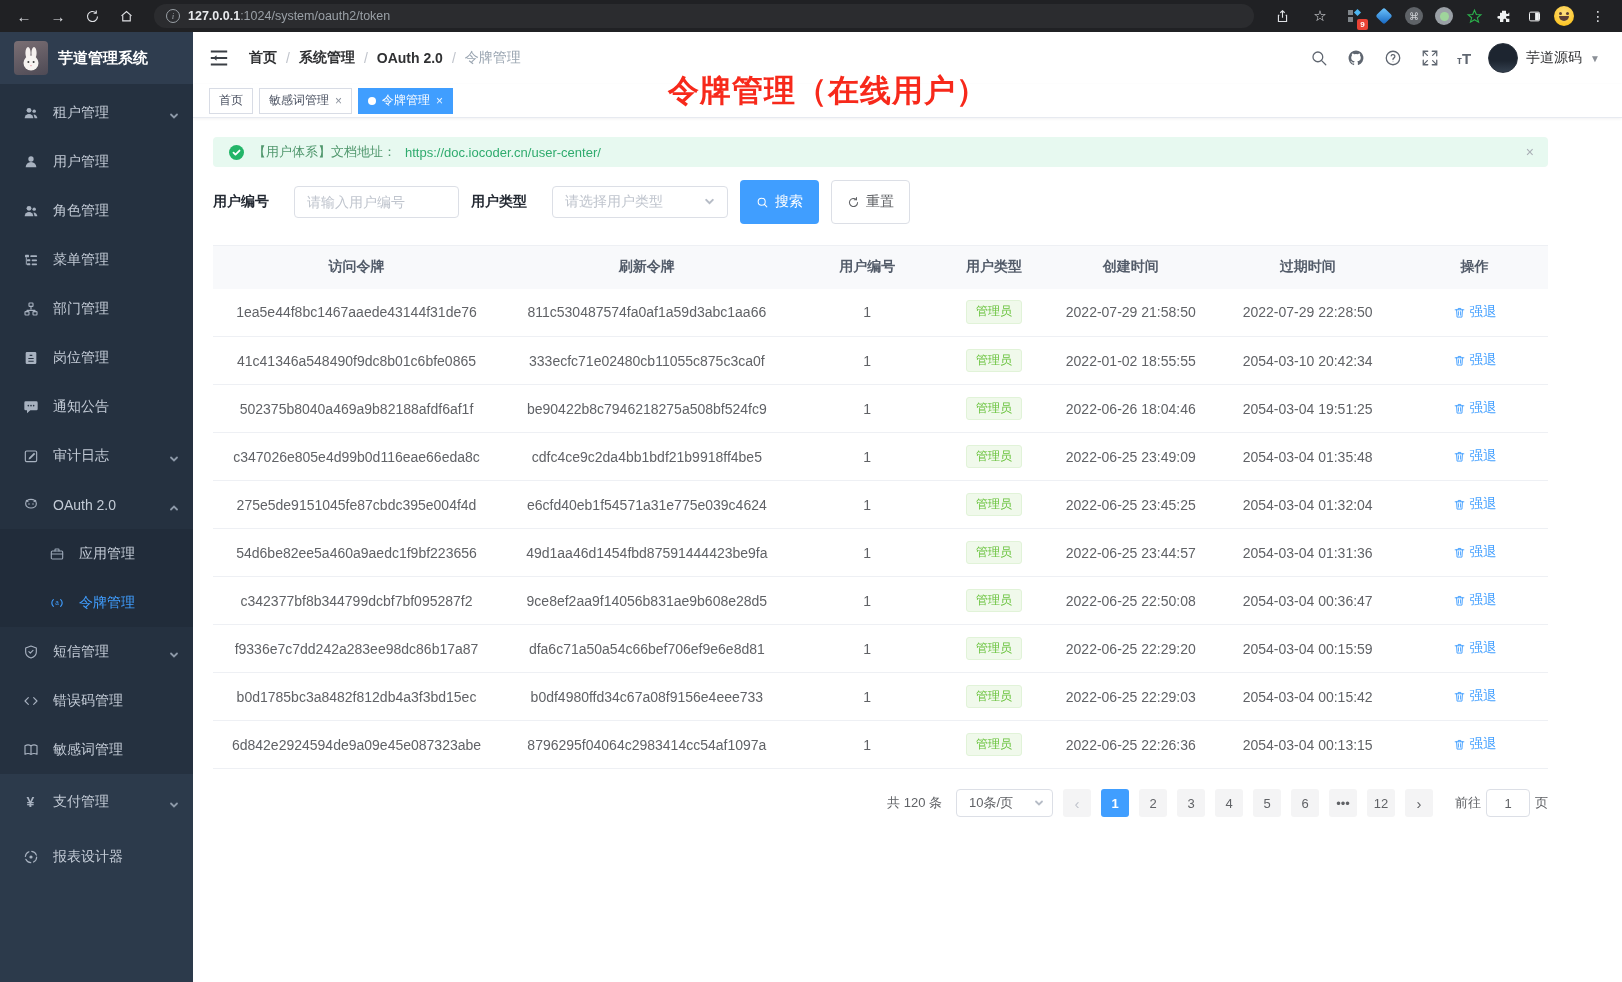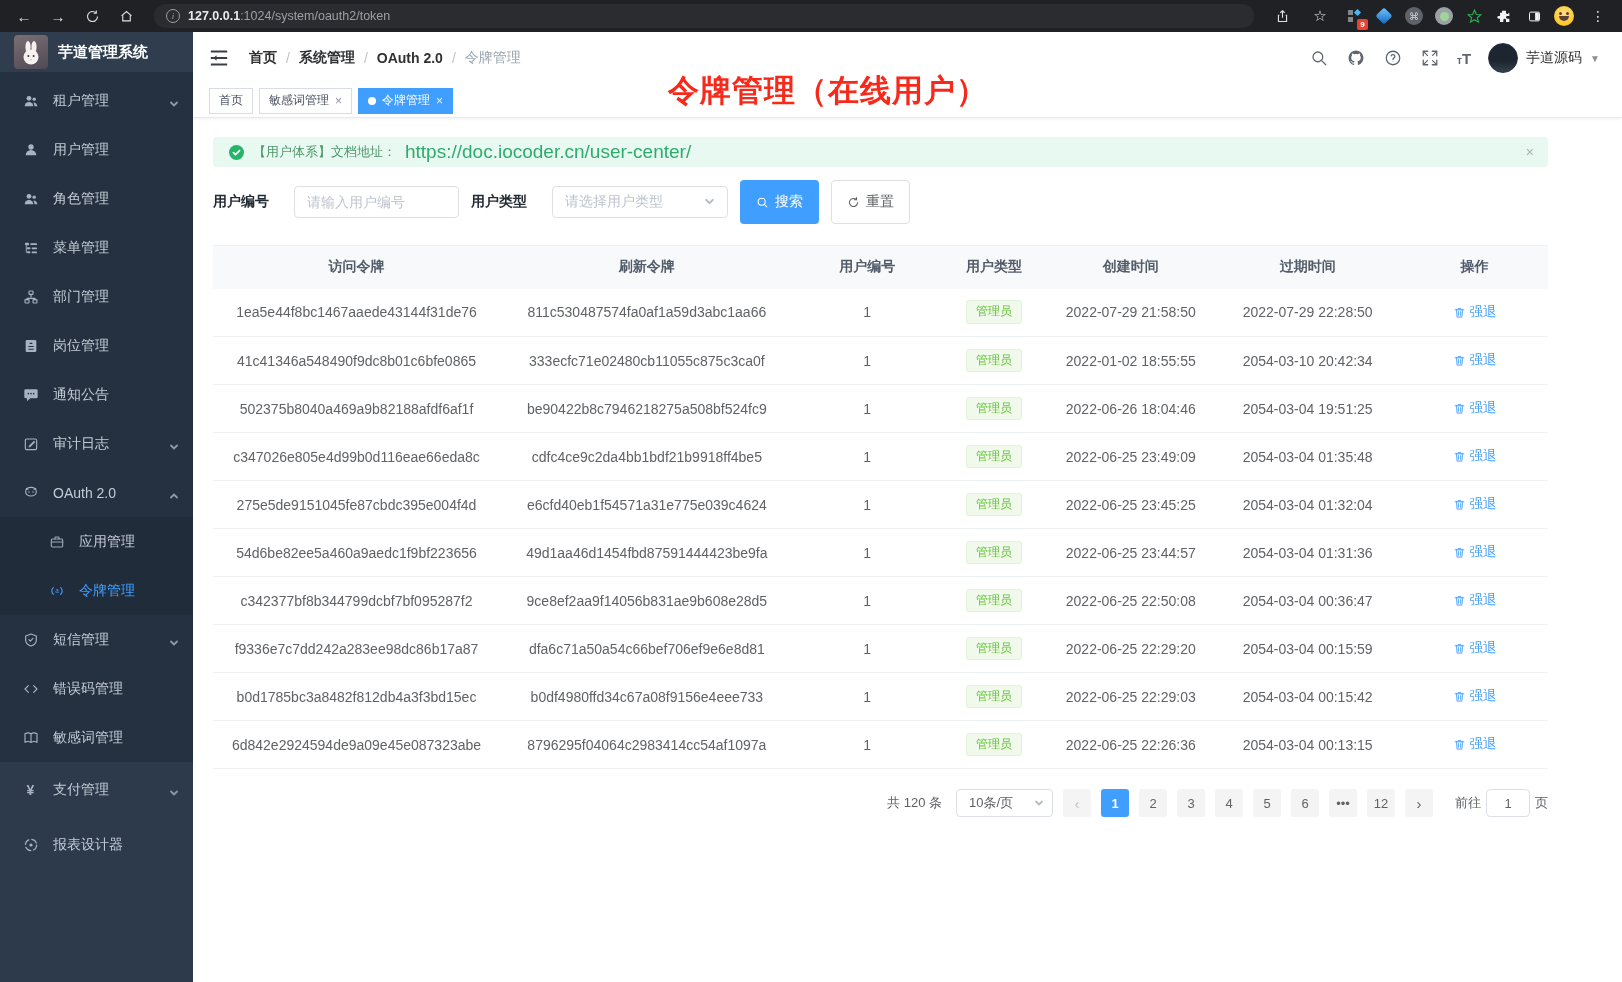--- a/index.html
+++ b/index.html
@@ -33,21 +33,21 @@
   .face { width:20px; height:20px; border-radius:50%; background:radial-gradient(circle at 50% 35%,#ffe082,#fbbc04); position:relative; }
   .face::before { content:""; position:absolute; left:5px; top:6px; width:3px; height:3px; border-radius:50%; background:#5d4037; box-shadow:7px 0 0 #5d4037; }
   .face::after { content:""; position:absolute; left:5px; top:10px; width:10px; height:5px; border-radius:0 0 10px 10px; background:#5d4037; }
   .kebab { color:#dfe1e5; font-size:14px; letter-spacing:0; }
 
   
   .app { display:flex; height:950px; }
 
   
   .sbar { width:193px; background:#253140; display:flex; flex-direction:column; flex:0 0 auto; }
-  .slogo { height:40px; background:#2f3d4f; display:flex; align-items:center; padding:0 14px; gap:10px; flex:0 0 auto; }
+  .slogo { height:52px; background:#2f3d4f; display:flex; align-items:center; padding:0 14px; gap:10px; flex:0 0 auto; }
   .slogo .rabbit { width:34px; height:34px; border-radius:4px; background:linear-gradient(160deg,#7b6f74,#4e4a55); display:flex; align-items:flex-end; justify-content:center; overflow:hidden; }
   .slogo .rabbit svg { width:24px; height:28px; }
   .slogo .title { color:#fff; font-size:15px; font-weight:700; white-space:nowrap; }
   .smenu { flex:1 1 auto; padding-top:4px; display:flex; flex-direction:column; }
   .sitem { height:49px; display:flex; align-items:center; padding:0 14px 0 22px; color:#c3cbd6; font-size:14px; gap:14px; cursor:pointer; }
   .sitem .sic { width:17px; height:17px; flex:0 0 auto; display:flex; align-items:center; justify-content:center; color:#a8b2c0; }
   .sitem .sic svg { width:16px; height:16px; fill:currentColor; stroke:none; }
   .sitem .sic svg.st { fill:none; stroke:currentColor; stroke-width:1.7; stroke-linecap:round; stroke-linejoin:round; }
   .sitem .sic .glyph { font-size:14px; font-weight:700; line-height:1; }
   .sitem .lbl { flex:1 1 auto; white-space:nowrap; }
@@ -89,21 +89,21 @@
 
   .annotation { position:absolute; left:668px; top:70px; font-size:31px; font-weight:700; color:#f7291b; white-space:nowrap; z-index:20; letter-spacing:1px; }
 
   
   .content { padding:19px 0 0 20px; width:1355px; }
   .inner { width:1335px; }
   .alert { height:30px; background:#e7f9f0; border-radius:4px; display:flex; align-items:center; padding:0 16px; gap:9px; position:relative; }
   .alert .chk { width:15px; height:15px; border-radius:50%; background:#23b568; display:flex; align-items:center; justify-content:center; flex:0 0 auto; }
   .alert .chk svg { width:9px; height:9px; fill:none; stroke:#fff; stroke-width:2.4; stroke-linecap:round; stroke-linejoin:round; }
   .alert .atext { font-size:13px; color:#50976d; }
-  .alert .alink { font-size:19px; color:#2fab6e; text-decoration:none; cursor:pointer; }
+  .alert .alink { font-size:13px; color:#2fab6e; text-decoration:none; cursor:pointer; }
   .alert .aclose { position:absolute; right:14px; color:#a9aeb5; font-size:14px; cursor:pointer; }
 
   .filter { margin-top:13px; display:flex; align-items:center; }
   .flabel { font-size:14px; font-weight:700; color:#242a33; margin-right:25px; }
   .finput { width:165px; height:32px; border:1px solid #dcdfe6; border-radius:4px; padding:0 12px; font-size:14px; color:#606266; font-family:inherit; margin-right:12px; }
   .finput::placeholder { color:#bfc4cd; }
   .fselect { width:176px; height:32px; border:1px solid #dcdfe6; border-radius:4px; padding:0 12px; font-size:14px; color:#bfc4cd; display:flex; align-items:center; justify-content:space-between; margin-right:12px; cursor:pointer; background:#fff; }
   .fselect .chev svg { width:11px; height:11px; fill:none; stroke:#b6bcc6; stroke-width:1.8; stroke-linecap:round; }
   .btn { height:44px; border-radius:4px; font-size:14px; display:inline-flex; align-items:center; gap:6px; padding:0 15px; cursor:pointer; border:1px solid transparent; font-family:inherit; }
   .btn svg { width:13px; height:13px; fill:none; stroke-width:1.9; stroke-linecap:round; }

